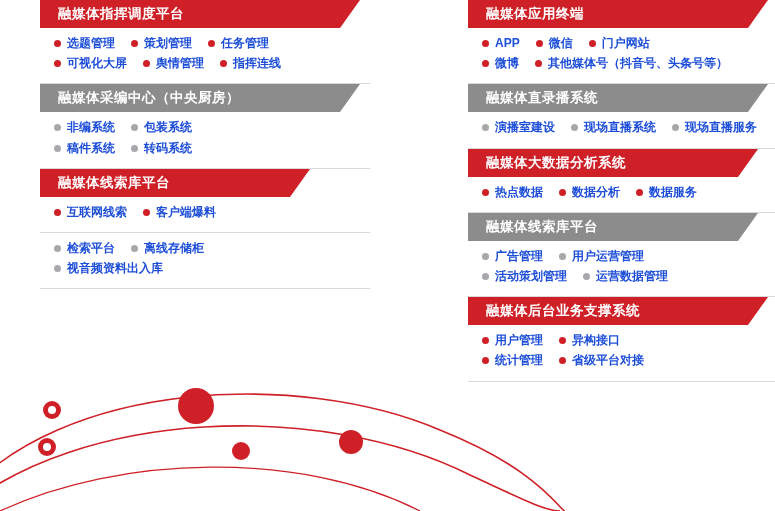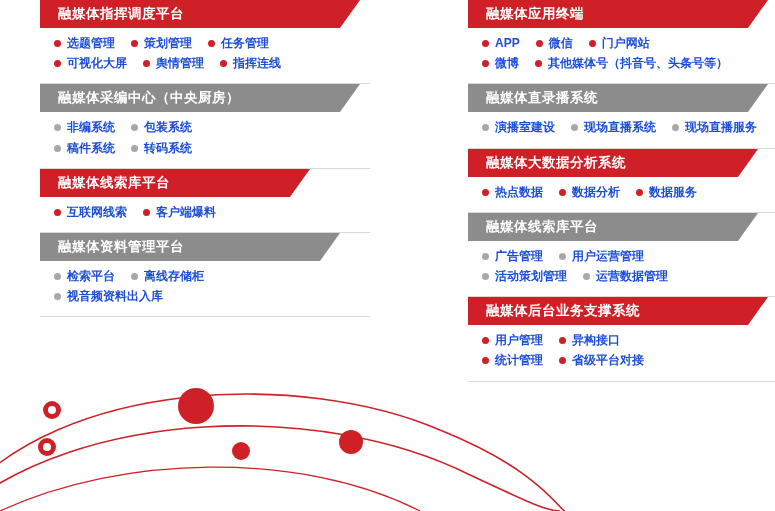--- a/index.html
+++ b/index.html
@@ -207,88 +207,82 @@
             </div>
             <div class="item" style="margin-right: 16px;">
               <span class="dot dot-red"></span>
               <span class="item-label">客户端爆料</span>
             </div>
           </div>
         </div>
         <div class="rule"></div>
       </div>
       <div class="group">
+        <div class="group-body">
+          <div class="item-row">
+            <div class="item" style="margin-right: 16px;">
+              <span class="dot dot-gray"></span>
+              <span class="item-label">检索平台</span>
+            </div>
+            <div class="item" style="margin-right: 16px;">
+              <span class="dot dot-gray"></span>
+              <span class="item-label">离线存储柜</span>
+            </div>
+          </div>
+          <div class="item-row">
+            <div class="item" style="margin-right: 16px; justify-content: flex-end;">
+              <span class="dot dot-gray"></span>
+              <span class="item-label">视音频资料出入库</span>
+            </div>
+          </div>
+        </div>
+        <div class="rule"></div>
+      </div>
+    </div>
+  <div class="column col-right" id="right-column">
+      <div class="group">
+        <div class="group-header hdr-red">
+          <svg class="bar" viewBox="0 0 300 28" preserveAspectRatio="none" width="300" height="28" style="width: 300px;">
+            <polygon points="0,0 300,0 280,28 0,28" fill="#cf2027"></polygon>
+          </svg>
+          <span class="title">融媒体应用终端</span>
+        </div>
+        <div class="group-body">
+          <div class="item-row">
+            <div class="item" style="margin-right: 16px;">
+              <span class="dot dot-red"></span>
+              <span class="item-label">APP</span>
+            </div>
+            <div class="item" style="margin-right: 16px;">
+              <span class="dot dot-red"></span>
+              <span class="item-label">微信</span>
+            </div>
+            <div class="item" style="margin-right: 16px;">
+              <span class="dot dot-red"></span>
+              <span class="item-label">门户网站</span>
+            </div>
+          </div>
+          <div class="item-row">
+            <div class="item" style="margin-right: 16px;">
+              <span class="dot dot-red"></span>
+              <span class="item-label">微博</span>
+            </div>
+            <div class="item" style="margin-right: 16px;">
+              <span class="dot dot-red"></span>
+              <span class="item-label">其他媒体号（抖音号、头条号等）</span>
+            </div>
+          </div>
+        </div>
+        <div class="rule"></div>
+      </div>
+      <div class="group">
         <div class="group-header hdr-gray">
           <svg class="bar" viewBox="0 0 300 28" preserveAspectRatio="none" width="300" height="28" style="width: 300px;">
             <polygon points="0,0 300,0 280,28 0,28" fill="#8c8c8c"></polygon>
           </svg>
-          <span class="title">融媒体资料管理平台</span>
-        </div>
-        <div class="group-body">
-          <div class="item-row">
-            <div class="item" style="margin-right: 16px;">
-              <span class="dot dot-gray"></span>
-              <span class="item-label">检索平台</span>
-            </div>
-            <div class="item" style="margin-right: 16px;">
-              <span class="dot dot-gray"></span>
-              <span class="item-label">离线存储柜</span>
-            </div>
-          </div>
-          <div class="item-row">
-            <div class="item" style="margin-right: 16px; justify-content: flex-end;">
-              <span class="dot dot-gray"></span>
-              <span class="item-label">视音频资料出入库</span>
-            </div>
-          </div>
-        </div>
-        <div class="rule"></div>
-      </div>
-    </div>
-  <div class="column col-right" id="right-column">
-      <div class="group">
-        <div class="group-header hdr-red">
-          <svg class="bar" viewBox="0 0 300 28" preserveAspectRatio="none" width="300" height="28" style="width: 300px;">
-            <polygon points="0,0 300,0 280,28 0,28" fill="#cf2027"></polygon>
-          </svg>
-          <span class="title">融媒体应用终端</span>
-        </div>
-        <div class="group-body">
-          <div class="item-row">
-            <div class="item" style="margin-right: 16px;">
-              <span class="dot dot-red"></span>
-              <span class="item-label">APP</span>
-            </div>
-            <div class="item" style="margin-right: 16px;">
-              <span class="dot dot-red"></span>
-              <span class="item-label">微信</span>
-            </div>
-            <div class="item" style="margin-right: 16px;">
-              <span class="dot dot-red"></span>
-              <span class="item-label">门户网站</span>
-            </div>
-          </div>
-          <div class="item-row">
-            <div class="item" style="margin-right: 16px;">
-              <span class="dot dot-red"></span>
-              <span class="item-label">微博</span>
-            </div>
-            <div class="item" style="margin-right: 16px;">
-              <span class="dot dot-red"></span>
-              <span class="item-label">其他媒体号（抖音号、头条号等）</span>
-            </div>
-          </div>
-        </div>
-        <div class="rule"></div>
-      </div>
-      <div class="group">
-        <div class="group-header hdr-gray">
-          <svg class="bar" viewBox="0 0 300 28" preserveAspectRatio="none" width="300" height="28" style="width: 300px;">
-            <polygon points="0,0 300,0 280,28 0,28" fill="#8c8c8c"></polygon>
-          </svg>
           <span class="title">融媒体直录播系统</span>
         </div>
         <div class="group-body">
           <div class="item-row">
             <div class="item" style="margin-right: 16px;">
               <span class="dot dot-gray"></span>
               <span class="item-label">演播室建设</span>
             </div>
             <div class="item" style="margin-right: 16px;">
               <span class="dot dot-gray"></span>

